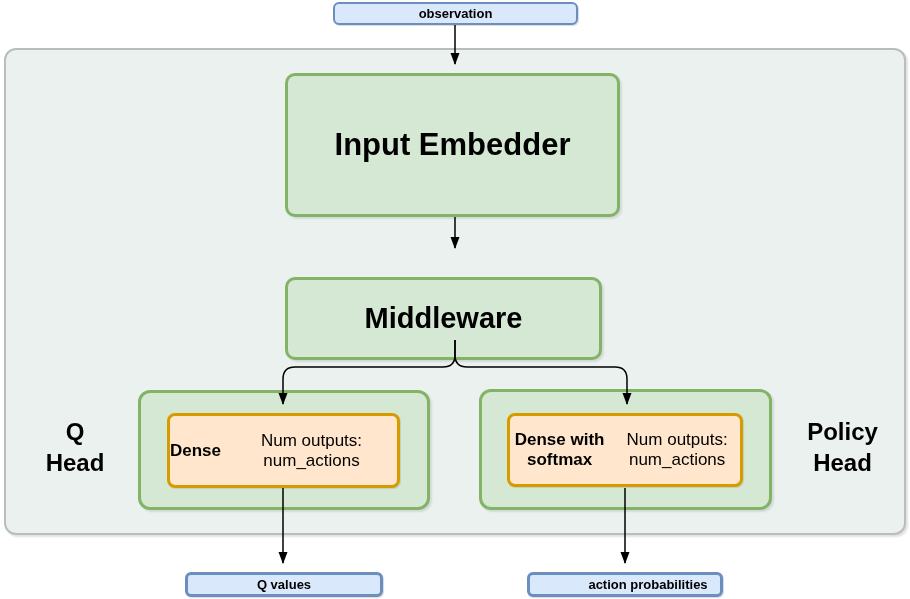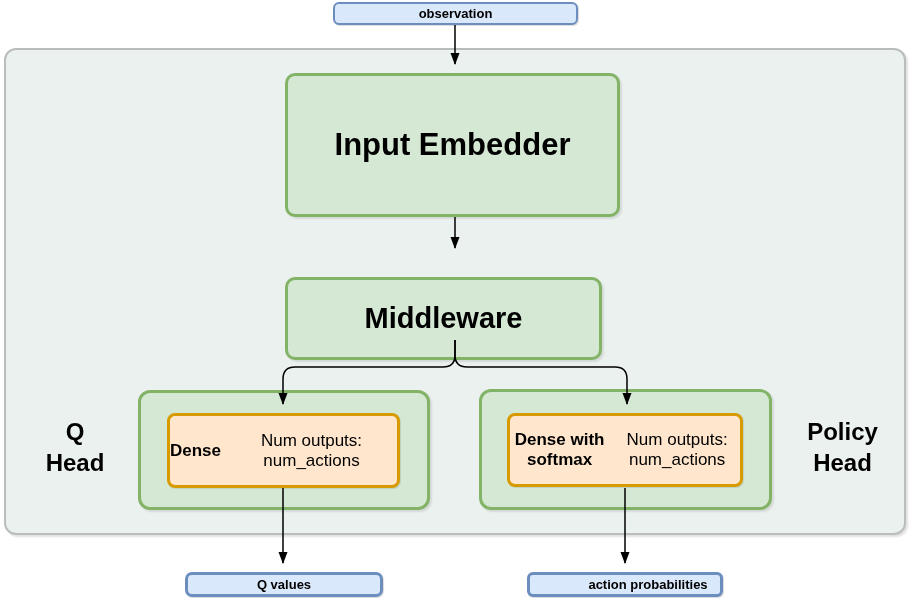--- a/index.html
+++ b/index.html
@@ -46,21 +46,21 @@
     background: var(--blue_fill);
     border: 2px solid var(--blue_stroke);
     border-radius: 6px;
     font-weight: bold;
     font-size: 13px;
     box-shadow: 1px 1px 1px rgba(0,0,0,0.15);
     z-index: 1;
   }
   .pill-observation { left: 333px; top: 2px; width: 245px; height: 23px; }
   .pill-bottom { border-width: 3px; }
-  .pill-q-values { left: 185px; top: 572px; width: 198px; height: 25px; border-radius: 7px; }
+  .pill-q-values { left: 185px; top: 572px; width: 198px; height: 25px; }
   .pill-action-prob { left: 527px; top: 572px; width: 196px; height: 25px; padding-left: 46px; }
   .green-box {
     background: var(--green_fill);
     border: 3px solid var(--green_stroke);
     border-radius: 10px;
     font-weight: bold;
     box-shadow: 2px 2px 2px rgba(0,0,0,0.10);
     z-index: 1;
   }
   .box-input-embedder { left: 285px; top: 73px; width: 335px; height: 144px; font-size: 31px; }

